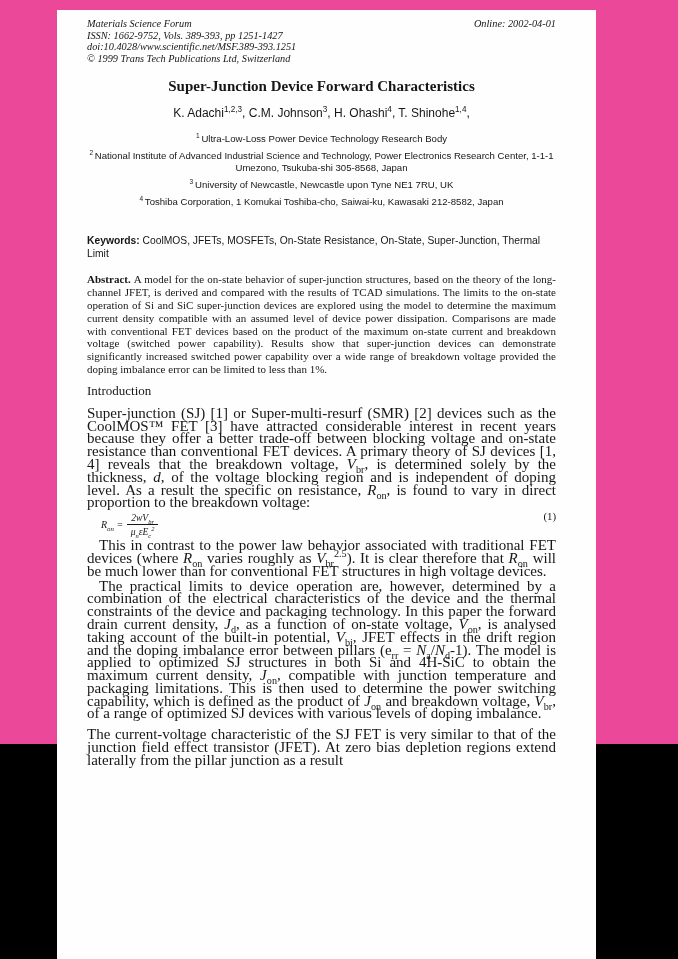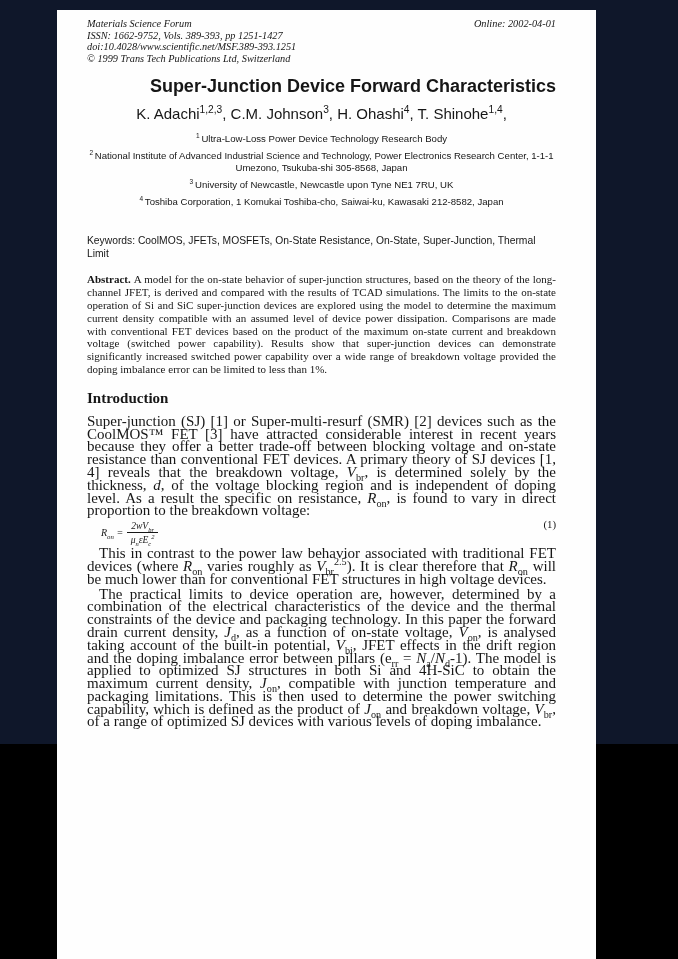--- a/index.html
+++ b/index.html
@@ -7,21 +7,21 @@
     padding: 0;
     background: #000;
     width: 678px;
     height: 959px;
     overflow: hidden;
   }
   .canvas {
     position: relative;
     width: 678px;
     height: 744px;
-    background: #0f172a;
+    background: #ec4899;
   }
   .page {
     position: absolute;
     left: 57px;
     top: 10px;
     width: 539px;
     height: 949px;
     background: #fefefe;
     color: #161616;
     box-sizing: border-box;
@@ -35,64 +35,64 @@
   .hdr-left div, .hdr-right {
     font-family: "Liberation Serif", serif;
     font-style: italic;
     font-size: 10.3px;
     line-height: 11.6px;
   }
 
   
   .title {
     margin-top: 14px;
-    text-align: right;
-    font-family: Liberation Sans, sans-serif;
+    text-align: center;
+    font-family: Liberation Serif, serif;
     font-weight: bold;
-    font-size: 18px;
+    font-size: 15px;
     line-height: 17px;
   }
   .authors {
     margin-top: 11px;
     text-align: center;
     font-family: "Liberation Sans", sans-serif;
-    font-size: 15px;
+    font-size: 12px;
     line-height: 15px;
   }
   .affils { margin-top: 12px; }
   .affil {
     text-align: center;
     font-family: "Liberation Sans", sans-serif;
     font-size: 9.6px;
     line-height: 12px;
     margin: 0 auto 5px auto;
     max-width: 470px;
   }
 
   
   .keywords {
     margin-top: 26px;
     font-family: "Liberation Sans", sans-serif;
     font-size: 10.3px;
     line-height: 13px;
   }
-  .keywords .lbl { font-weight: normal; }
+  .keywords .lbl { font-weight: bold; }
   .abstract {
     margin-top: 13px;
     font-size: 11px;
     line-height: 12.8px;
     text-align: justify;
   }
   .abstract .lbl { font-weight: bold; }
 
   
   .sec-h {
-    margin-top: 14px;
-    font-weight: bold;
-    font-size: 15px;
+    margin-top: 7px;
+    font-weight: normal;
+    font-size: 13px;
   }
   .para {
     margin-top: 8px;
     font-size: 15px;
     line-height: 12.8px;
     text-align: justify;
   }
   .para.indent { text-indent: 12px; margin-top: 0; }
   .para.tight { margin-top: 0; }
 
@@ -178,15 +178,16 @@
         </span>
       </div>
       <span class="eq-num">(1)</span>
     </div>
 
     <div class="para tight indent">This in contrast to the power law behavior associated with traditional FET devices (where <i>R</i><sub>on</sub> varies roughly as <i>V</i><sub>br</sub><sup>2.5</sup>). It is clear therefore that <i>R</i><sub>on</sub> will be much lower than for conventional FET structures in high voltage devices.</div>
 
     <div class="para indent" style="margin-top:2px">The practical limits to device operation are, however, determined by a combination of the electrical characteristics of the device and the thermal constraints of the device and packaging technology. In this paper the forward drain current density, <i>J</i><sub>d</sub>, as a function of on-state voltage, <i>V</i><sub>on</sub>, is analysed taking account of the built-in potential, <i>V</i><sub>bi</sub>, JFET effects in the drift region and the doping imbalance error between pillars (e<sub>rr</sub> = <i>N</i><sub>a</sub>/<i>N</i><sub>d</sub>-1). The model is applied to optimized SJ structures in both Si and 4H-SiC to obtain the maximum current density, <i>J</i><sub>on</sub>, compatible with junction temperature and packaging limitations. This is then used to determine the power switching capability, which is defined as the product of <i>J</i><sub>on</sub> and breakdown voltage, <i>V</i><sub>br</sub>, of a range of optimized SJ devices with various levels of doping imbalance.</div>
 
 
+    <div class="para">The current-voltage characteristic of the SJ FET is very similar to that of the junction field effect transistor (JFET). At zero bias depletion regions extend laterally from the pillar junction as a result</div>
 
   </div>
 </div>
 
 </body></html>

